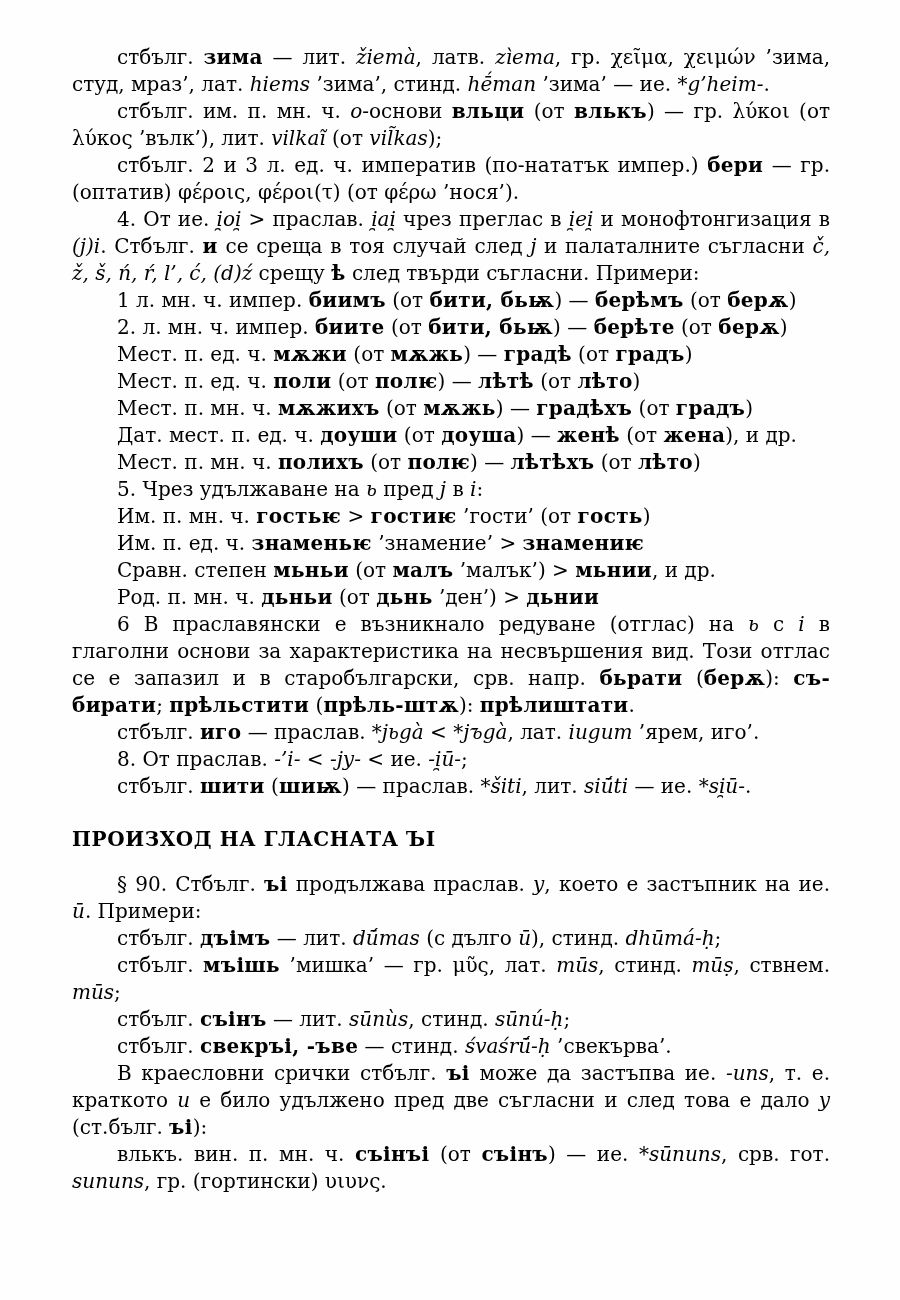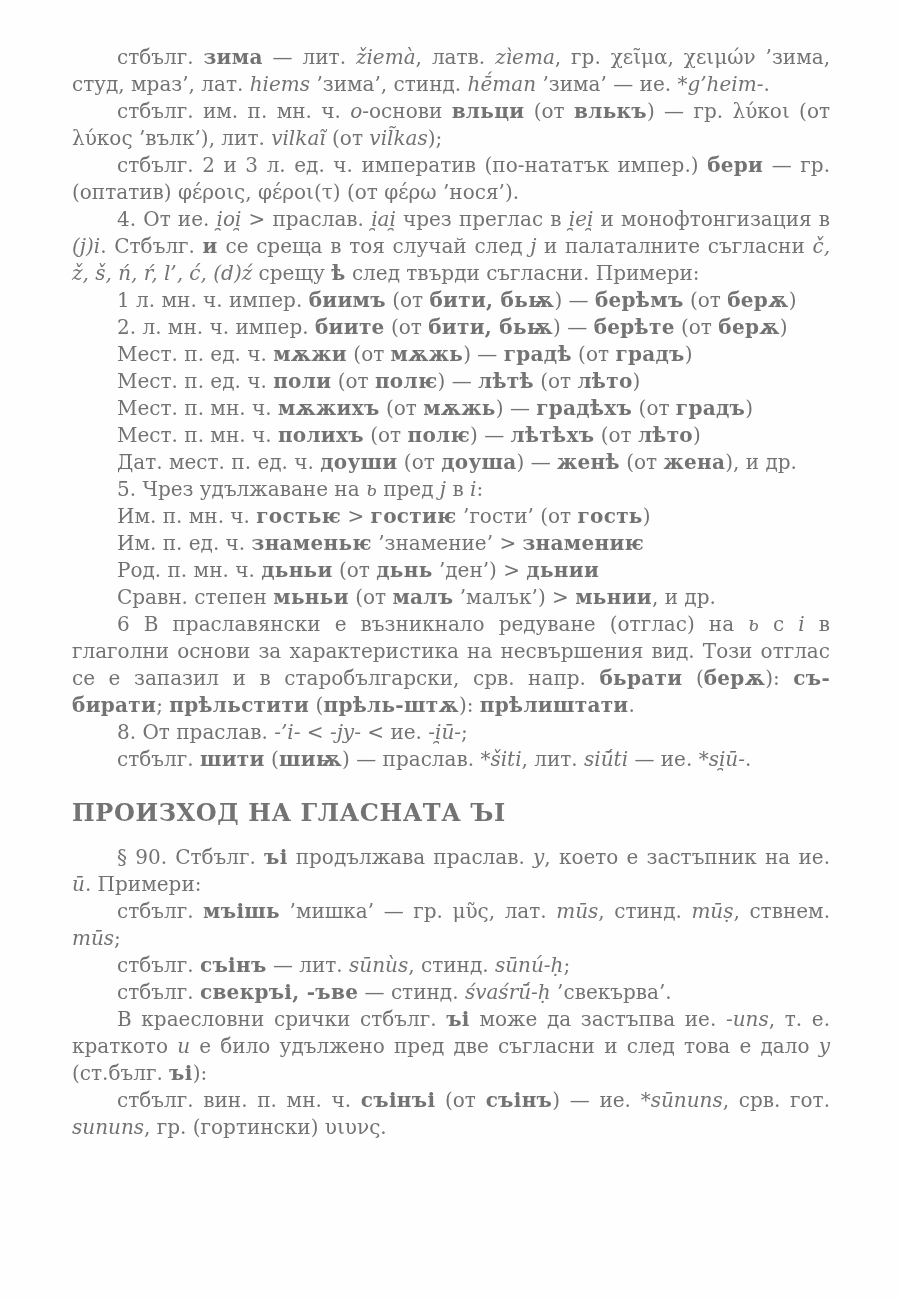--- a/index.html
+++ b/index.html
@@ -2,41 +2,41 @@
 <html><head>
 <meta charset="utf-8">
 <style>
   html, body { margin: 0; padding: 0; background: #ffffff; }
   .page {
     position: relative;
     width: 900px;
     height: 1300px;
     box-sizing: border-box;
     background: #fefefe;
-    color: #737373;
+    color: #000000;
     font-family: "DejaVu Serif", "Liberation Serif", serif;
     font-size: 20px;
     line-height: 27px;
     padding: 44px 70px 0 72px;
     overflow: hidden;
   }
   .content p {
     margin: 0;
     text-indent: 45px;
     text-align: justify;
   }
   .rm { font-style: normal; }
   .it { font-style: italic; }
   .ocs {
     font-weight: 700;
     font-family: "DejaVu Serif", "DejaVu Sans", serif;
     letter-spacing: 0.3px;
   }
   .heading {
-    font-size: 24px;
+    font-size: 20px;
     font-weight: 700;
     text-align: center;
     text-indent: 0 !important;
     margin: 26px 0 18px 0 !important;
     letter-spacing: 0.6px;
   }
 </style>
 </head>
 <body>
 
@@ -44,32 +44,34 @@
   <div class="content">
       <p><span class="rm">стбълг. </span><span class="ocs">зима</span><span class="rm"> — лит. </span><span class="it">žiemà</span><span class="rm">, латв. </span><span class="it">zìema</span><span class="rm">, гр. χεῖμα, χειμών ’зима, студ, мраз’, лат. </span><span class="it">hiems</span><span class="rm"> ’зима’, стинд. </span><span class="it">hḗman</span><span class="rm"> ’зима’ — ие. *</span><span class="it">g’heim-</span><span class="rm">.</span></p>
       <p><span class="rm">стбълг. им. п. мн. ч. </span><span class="it">o</span><span class="rm">-основи </span><span class="ocs">вльци</span><span class="rm"> (от </span><span class="ocs">влькъ</span><span class="rm">) — гр. λύκοι (от λύκος ’вълк’), лит. </span><span class="it">vilkaĩ</span><span class="rm"> (от </span><span class="it">vil̃kas</span><span class="rm">);</span></p>
       <p><span class="rm">стбълг. 2 и 3 л. ед. ч. императив (по-нататък импер.) </span><span class="ocs">бери</span><span class="rm"> — гр. (оптатив) φέροις, φέροι(τ) (от φέρω ’нося’).</span></p>
       <p><span class="rm">4. От ие. </span><span class="it">i̯oi̯</span><span class="rm"> &gt; праслав. </span><span class="it">i̯ai̯</span><span class="rm"> чрез преглас в </span><span class="it">i̯ei̯</span><span class="rm"> и монофтонгизация в </span><span class="it">(j)i</span><span class="rm">. Стбълг. </span><span class="ocs">и</span><span class="rm"> се среща в тоя случай след </span><span class="it">j</span><span class="rm"> и палаталните съгласни </span><span class="it">č, ž, š, ń, ŕ, l’, ć, (d)ź</span><span class="rm"> срещу </span><span class="ocs">ѣ</span><span class="rm"> след твърди съгласни. Примери:</span></p>
       <p><span class="rm">1 л. мн. ч. импер. </span><span class="ocs">биимъ</span><span class="rm"> (от </span><span class="ocs">бити, бьѭ</span><span class="rm">) — </span><span class="ocs">берѣмъ</span><span class="rm"> (от </span><span class="ocs">берѫ</span><span class="rm">)</span></p>
       <p><span class="rm">2. л. мн. ч. импер. </span><span class="ocs">биите</span><span class="rm"> (от </span><span class="ocs">бити, бьѭ</span><span class="rm">) — </span><span class="ocs">берѣте</span><span class="rm"> (от </span><span class="ocs">берѫ</span><span class="rm">)</span></p>
       <p><span class="rm">Мест. п. ед. ч. </span><span class="ocs">мѫжи</span><span class="rm"> (от </span><span class="ocs">мѫжь</span><span class="rm">) — </span><span class="ocs">градѣ</span><span class="rm"> (от </span><span class="ocs">градъ</span><span class="rm">)</span></p>
       <p><span class="rm">Мест. п. ед. ч. </span><span class="ocs">поли</span><span class="rm"> (от </span><span class="ocs">полѥ</span><span class="rm">) — </span><span class="ocs">лѣтѣ</span><span class="rm"> (от </span><span class="ocs">лѣто</span><span class="rm">)</span></p>
       <p><span class="rm">Мест. п. мн. ч. </span><span class="ocs">мѫжихъ</span><span class="rm"> (от </span><span class="ocs">мѫжь</span><span class="rm">) — </span><span class="ocs">градѣхъ</span><span class="rm"> (от </span><span class="ocs">градъ</span><span class="rm">)</span></p>
+      <p><span class="rm">Дат. мест. п. ед. ч. </span><span class="ocs">доуши</span><span class="rm"> (от </span><span class="ocs">доуша</span><span class="rm">) — </span><span class="ocs">женѣ</span><span class="rm"> (от </span><span class="ocs">жена</span><span class="rm">), и др.</span></p>
       <p><span class="rm">Мест. п. мн. ч. </span><span class="ocs">полихъ</span><span class="rm"> (от </span><span class="ocs">полѥ</span><span class="rm">) — </span><span class="ocs">лѣтѣхъ</span><span class="rm"> (от </span><span class="ocs">лѣто</span><span class="rm">)</span></p>
-      <p><span class="rm">Дат. мест. п. ед. ч. </span><span class="ocs">доуши</span><span class="rm"> (от </span><span class="ocs">доуша</span><span class="rm">) — </span><span class="ocs">женѣ</span><span class="rm"> (от </span><span class="ocs">жена</span><span class="rm">), и др.</span></p>
       <p><span class="rm">5. Чрез удължаване на </span><span class="it">ь</span><span class="rm"> пред </span><span class="it">j</span><span class="rm"> в </span><span class="it">i</span><span class="rm">:</span></p>
       <p><span class="rm">Им. п. мн. ч. </span><span class="ocs">гостьѥ</span><span class="rm"> &gt; </span><span class="ocs">гостиѥ</span><span class="rm"> ’гости’ (от </span><span class="ocs">гость</span><span class="rm">)</span></p>
       <p><span class="rm">Им. п. ед. ч. </span><span class="ocs">знаменьѥ</span><span class="rm"> ’знамение’ &gt; </span><span class="ocs">знамениѥ</span></p>
+      <p><span class="rm">Сравн. степен </span><span class="ocs">мьньи</span><span class="rm"> (от </span><span class="ocs">малъ</span><span class="rm"> ’малък’) &gt; </span><span class="ocs">мьнии</span><span class="rm">, и др.</span></p>
       <p><span class="rm">Род. п. мн. ч. </span><span class="ocs">дьньи</span><span class="rm"> (от </span><span class="ocs">дьнь</span><span class="rm"> ’ден’) &gt; </span><span class="ocs">дьнии</span></p>
-      <p><span class="rm">Сравн. степен </span><span class="ocs">мьньи</span><span class="rm"> (от </span><span class="ocs">малъ</span><span class="rm"> ’малък’) &gt; </span><span class="ocs">мьнии</span><span class="rm">, и др.</span></p>
       <p><span class="rm">6 В праславянски е възникнало редуване (отглас) на </span><span class="it">ь</span><span class="rm"> с </span><span class="it">i</span><span class="rm"> в глаголни основи за характеристика на несвършения вид. Този отглас се е запазил и в старобългарски, срв. напр. </span><span class="ocs">бьрати</span><span class="rm"> (</span><span class="ocs">берѫ</span><span class="rm">): </span><span class="ocs">съ-бирати</span><span class="rm">; </span><span class="ocs">прѣльстити</span><span class="rm"> (</span><span class="ocs">прѣль-штѫ</span><span class="rm">): </span><span class="ocs">прѣлиштати</span><span class="rm">.</span></p>
+      <p><span class="rm">стбълг. </span><span class="ocs">иго</span><span class="rm"> — праслав. *</span><span class="it">jьgà</span><span class="rm"> &lt; *</span><span class="it">jъgà</span><span class="rm">, лат. </span><span class="it">iugum</span><span class="rm"> ’ярем, иго’.</span></p>
       <p><span class="rm">8. От праслав. </span><span class="it">-’i-</span><span class="rm"> &lt; </span><span class="it">-jy-</span><span class="rm"> &lt; ие. </span><span class="it">-i̯ū-</span><span class="rm">;</span></p>
       <p><span class="rm">стбълг. </span><span class="ocs">шити</span><span class="rm"> (</span><span class="ocs">шиѭ</span><span class="rm">) — праслав. *</span><span class="it">šiti</span><span class="rm">, лит. </span><span class="it">siū́ti</span><span class="rm"> — ие. *</span><span class="it">si̯ū-</span><span class="rm">.</span></p>
       <p class="heading">ПРОИЗХОД НА ГЛАСНАТА ЪІ</p>
       <p><span class="rm">§ 90. Стбълг. </span><span class="ocs">ъі</span><span class="rm"> продължава праслав. </span><span class="it">y</span><span class="rm">,  което е застъпник на ие. </span><span class="it">ū</span><span class="rm">. Примери:</span></p>
+      <p><span class="rm">стбълг. </span><span class="ocs">дъімъ</span><span class="rm"> — лит. </span><span class="it">dū́mas</span><span class="rm"> (с дълго </span><span class="it">ū</span><span class="rm">), стинд. </span><span class="it">dhūmá-ḥ</span><span class="rm">;</span></p>
       <p><span class="rm">стбълг. </span><span class="ocs">мъішь</span><span class="rm"> ’мишка’ — гр. μῦς, лат. </span><span class="it">mūs</span><span class="rm">, стинд. </span><span class="it">mūṣ</span><span class="rm">, ствнем. </span><span class="it">mūs</span><span class="rm">;</span></p>
       <p><span class="rm">стбълг. </span><span class="ocs">съінъ</span><span class="rm"> — лит. </span><span class="it">sūnùs</span><span class="rm">, стинд. </span><span class="it">sūnú-ḥ</span><span class="rm">;</span></p>
       <p><span class="rm">стбълг. </span><span class="ocs">свекръі, -ъве</span><span class="rm"> — стинд. </span><span class="it">śvaśrū́-ḥ</span><span class="rm"> ’свекърва’.</span></p>
       <p><span class="rm">В краесловни срички стбълг. </span><span class="ocs">ъі</span><span class="rm"> може да застъпва ие. </span><span class="it">-uns</span><span class="rm">, т. е. краткото </span><span class="it">u</span><span class="rm"> е било удължено пред две съгласни и след това е дало </span><span class="it">y</span><span class="rm"> (ст.бълг. </span><span class="ocs">ъі</span><span class="rm">):</span></p>
-      <p><span class="rm">стбълг. вин. п. мн. ч. </span><span class="ocs">съінъі</span><span class="rm"> (от </span><span class="ocs">съінъ</span><span class="rm">) — ие. *</span><span class="it">sūnuns</span><span class="rm">, срв. гот. </span><span class="it">sununs</span><span class="rm">, гр. (гортински) υιυνς.</span></p>
+      <p><span class="rm">влькъ. вин. п. мн. ч. </span><span class="ocs">съінъі</span><span class="rm"> (от </span><span class="ocs">съінъ</span><span class="rm">) — ие. *</span><span class="it">sūnuns</span><span class="rm">, срв. гот. </span><span class="it">sununs</span><span class="rm">, гр. (гортински) υιυνς.</span></p>
     </div>
 
 </div>
 
 </body></html>

